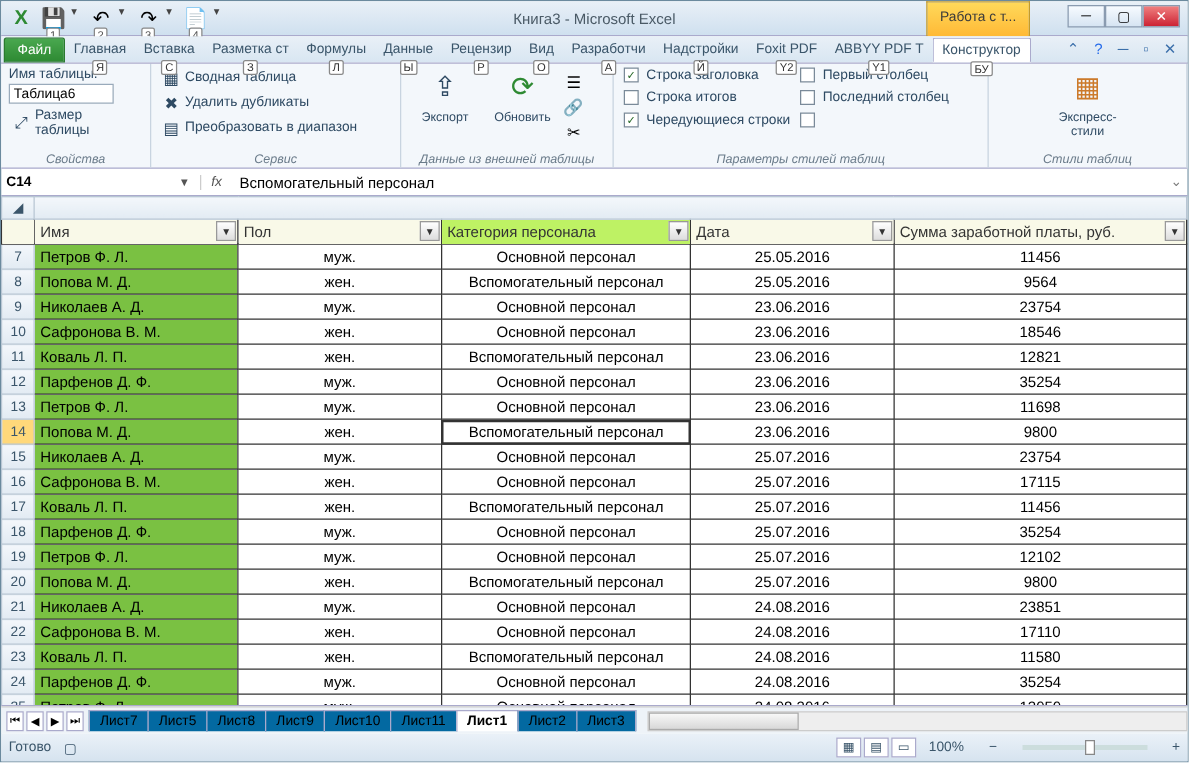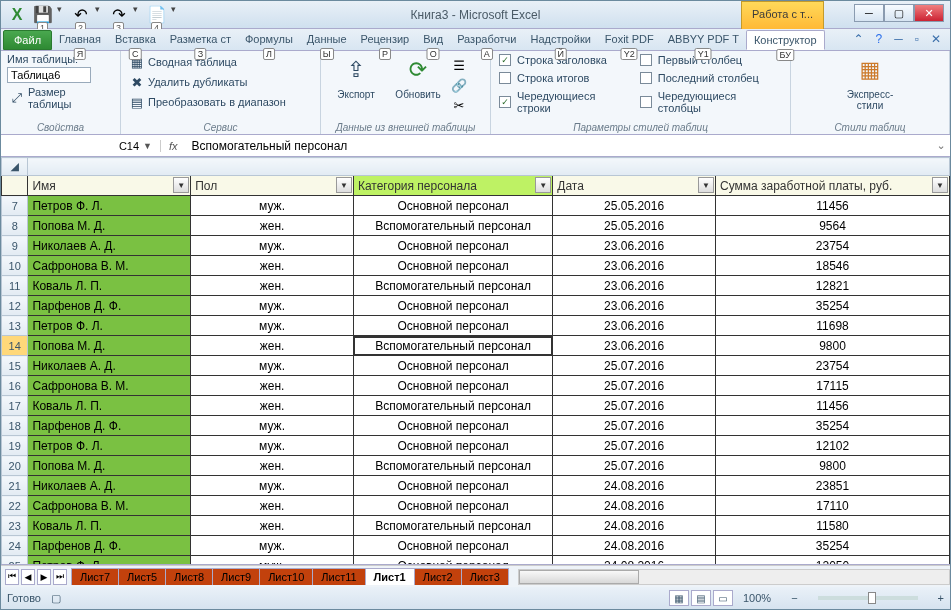--- a/index.html
+++ b/index.html
@@ -36,21 +36,21 @@
   .rbtn-v { flex-direction:column; text-align:center; width:58px; font-size:10px;}
   .ricon { width:16px; height:16px; display:inline-flex; align-items:center; justify-content:center; font-size:13px;}
   .ricon-l { width:32px; height:32px; font-size:22px;}
   .rcol { display:flex; flex-direction:column; gap:2px;}
   .chk { width:12px; height:12px; border:1px solid #7a8a99; background:#fff; display:inline-flex; align-items:center; justify-content:center; font-size:9px; color:#2a6b2a; margin-right:3px;}
   .input-sm { border:1px solid #9ab; padding:1px 3px; font-size:11px; width:84px; background:#fff;}
   
   
   .formula-row { height:22px; display:flex; align-items:center; border-bottom:1px solid #aac; font-size:11px;}
   .namebox { width:160px; border-right:1px solid #ccc; display:flex; align-items:center; padding:0 4px;}
-  .namebox input { border:none; width:100%; font-size:11px; text-align:right; outline:none;}
+  .namebox input { border:none; width:100%; font-size:11px; text-align:left; outline:none;font-weight:bold;}
   .namebox .dd { font-size:9px; color:#555; padding:0 4px; cursor:pointer;}
   .fx { padding:0 8px; font-style:italic; color:#555; cursor:pointer;}
   .formula-input { flex:1; border:none; font-size:12px; padding:0 6px; outline:none;}
   .fbar-exp { width:18px; text-align:center; color:#777; cursor:pointer;}
   
   
   .grid-wrap { flex:1; display:flex; overflow:hidden; border-bottom:1px solid #aac;}
   .grid { flex:1; overflow:auto; position:relative;}
   table.sheet { border-collapse:collapse; width:100%; font-size:12px; table-layout:fixed;}
   .colhdr th { background:linear-gradient(#f3f7fb,#e2ebf3); border:1px solid #b8c6d4; font-weight:normal; color:#3a556a; height:18px; font-size:11px;}
@@ -62,21 +62,21 @@
   td.cell { border:1px solid #333; padding:1px 4px; height:20px; white-space:nowrap; overflow:hidden;}
   td.name { background:#7ac142; }
   td.center { text-align:center; }
   td.active { outline:2px solid #333; outline-offset:-2px; background:#fff;}
   .corner { width:26px; background:#e8eef5; border:1px solid #b8c6d4;}
   
   
   .sheets { height:22px; display:flex; align-items:center; font-size:11px; background:#eef3f8; border-top:1px solid #ccc;}
   .sh-nav { display:flex; gap:2px; padding:0 4px;}
   .sh-nav div { width:14px; height:16px; border:1px solid #aac; background:#fff; font-size:9px; display:flex; align-items:center; justify-content:center; cursor:pointer;}
-  .sh-tab { padding:2px 8px; border:1px solid #aac; border-bottom:none; background:#c2410c; cursor:pointer; margin-right:-1px;}
+  .sh-tab { padding:2px 8px; border:1px solid #aac; border-bottom:none; background:#0369a1; cursor:pointer; margin-right:-1px;}
   .sh-tab.active { background:#fff; font-weight:bold;}
   .hscroll { flex:1; margin-left:10px; height:16px; background:#eee; border:1px solid #ccc; position:relative;}
   .hscroll .thumb { position:absolute; left:0; width:120px; height:100%; background:linear-gradient(#f8f8f8,#d8d8d8); border:1px solid #aaa;}
   
   
   .status { height:22px; background:linear-gradient(#eaf1f8,#d6e3ef); display:flex; align-items:center; font-size:11px; color:#3a556a; padding:0 6px; justify-content:space-between;}
   .status .views { display:flex; gap:2px; align-items:center;}
   .viewbtn { width:20px; height:16px; border:1px solid #aac; background:#fff; cursor:pointer; display:flex; align-items:center; justify-content:center; font-size:10px;}
   .zoom { display:flex; align-items:center; gap:20px;}
   .zslider { width:100px; height:4px; background:#cdd; position:relative;}
@@ -206,21 +206,20 @@
           <label class="rbtn">
               <span class="chk"></span>
               <span>Первый столбец</span>
             </label>
           <label class="rbtn">
               <span class="chk"></span>
               <span>Последний столбец</span>
             </label>
           <label class="rbtn">
               <span class="chk"></span>
-              <span>Чередующиеся столбцы</span>
             </label>
         </div>
       </div>
       <div class="rgroup-title">Параметры стилей таблиц</div>
     </div>
     <div class="rgroup" style="flex:1;">
       <div class="rg-body" style="justify-content:center;">
         <div class="rbtn rbtn-v">
             <span class="ricon ricon-l" style="color:#cc7a2a;">▦</span>
             <span>Экспресс-стили</span>

